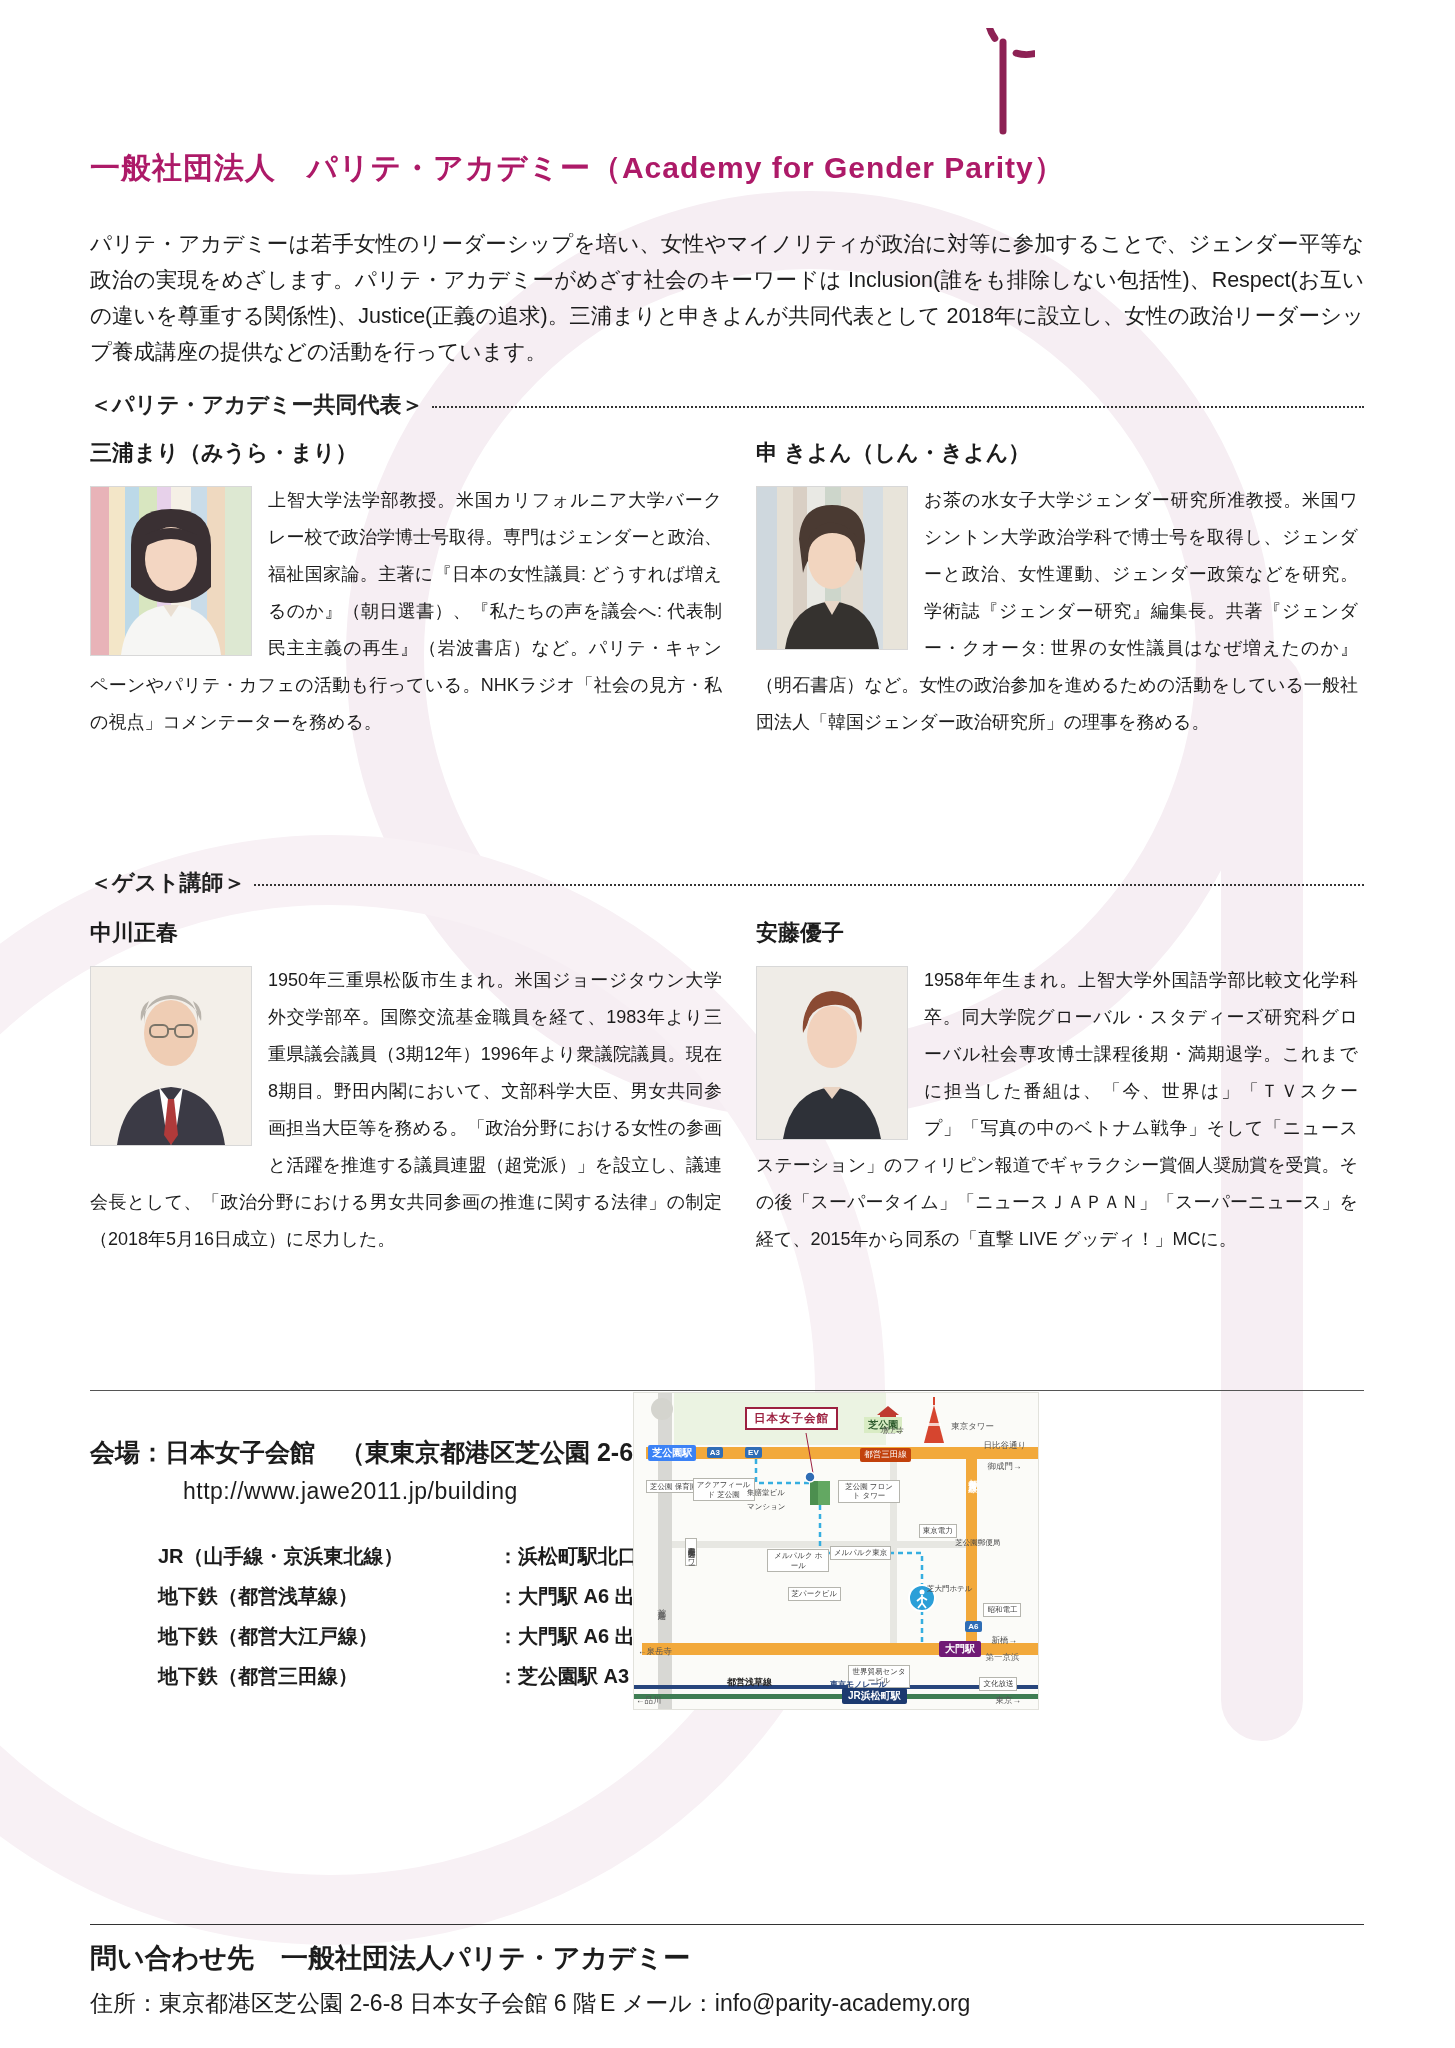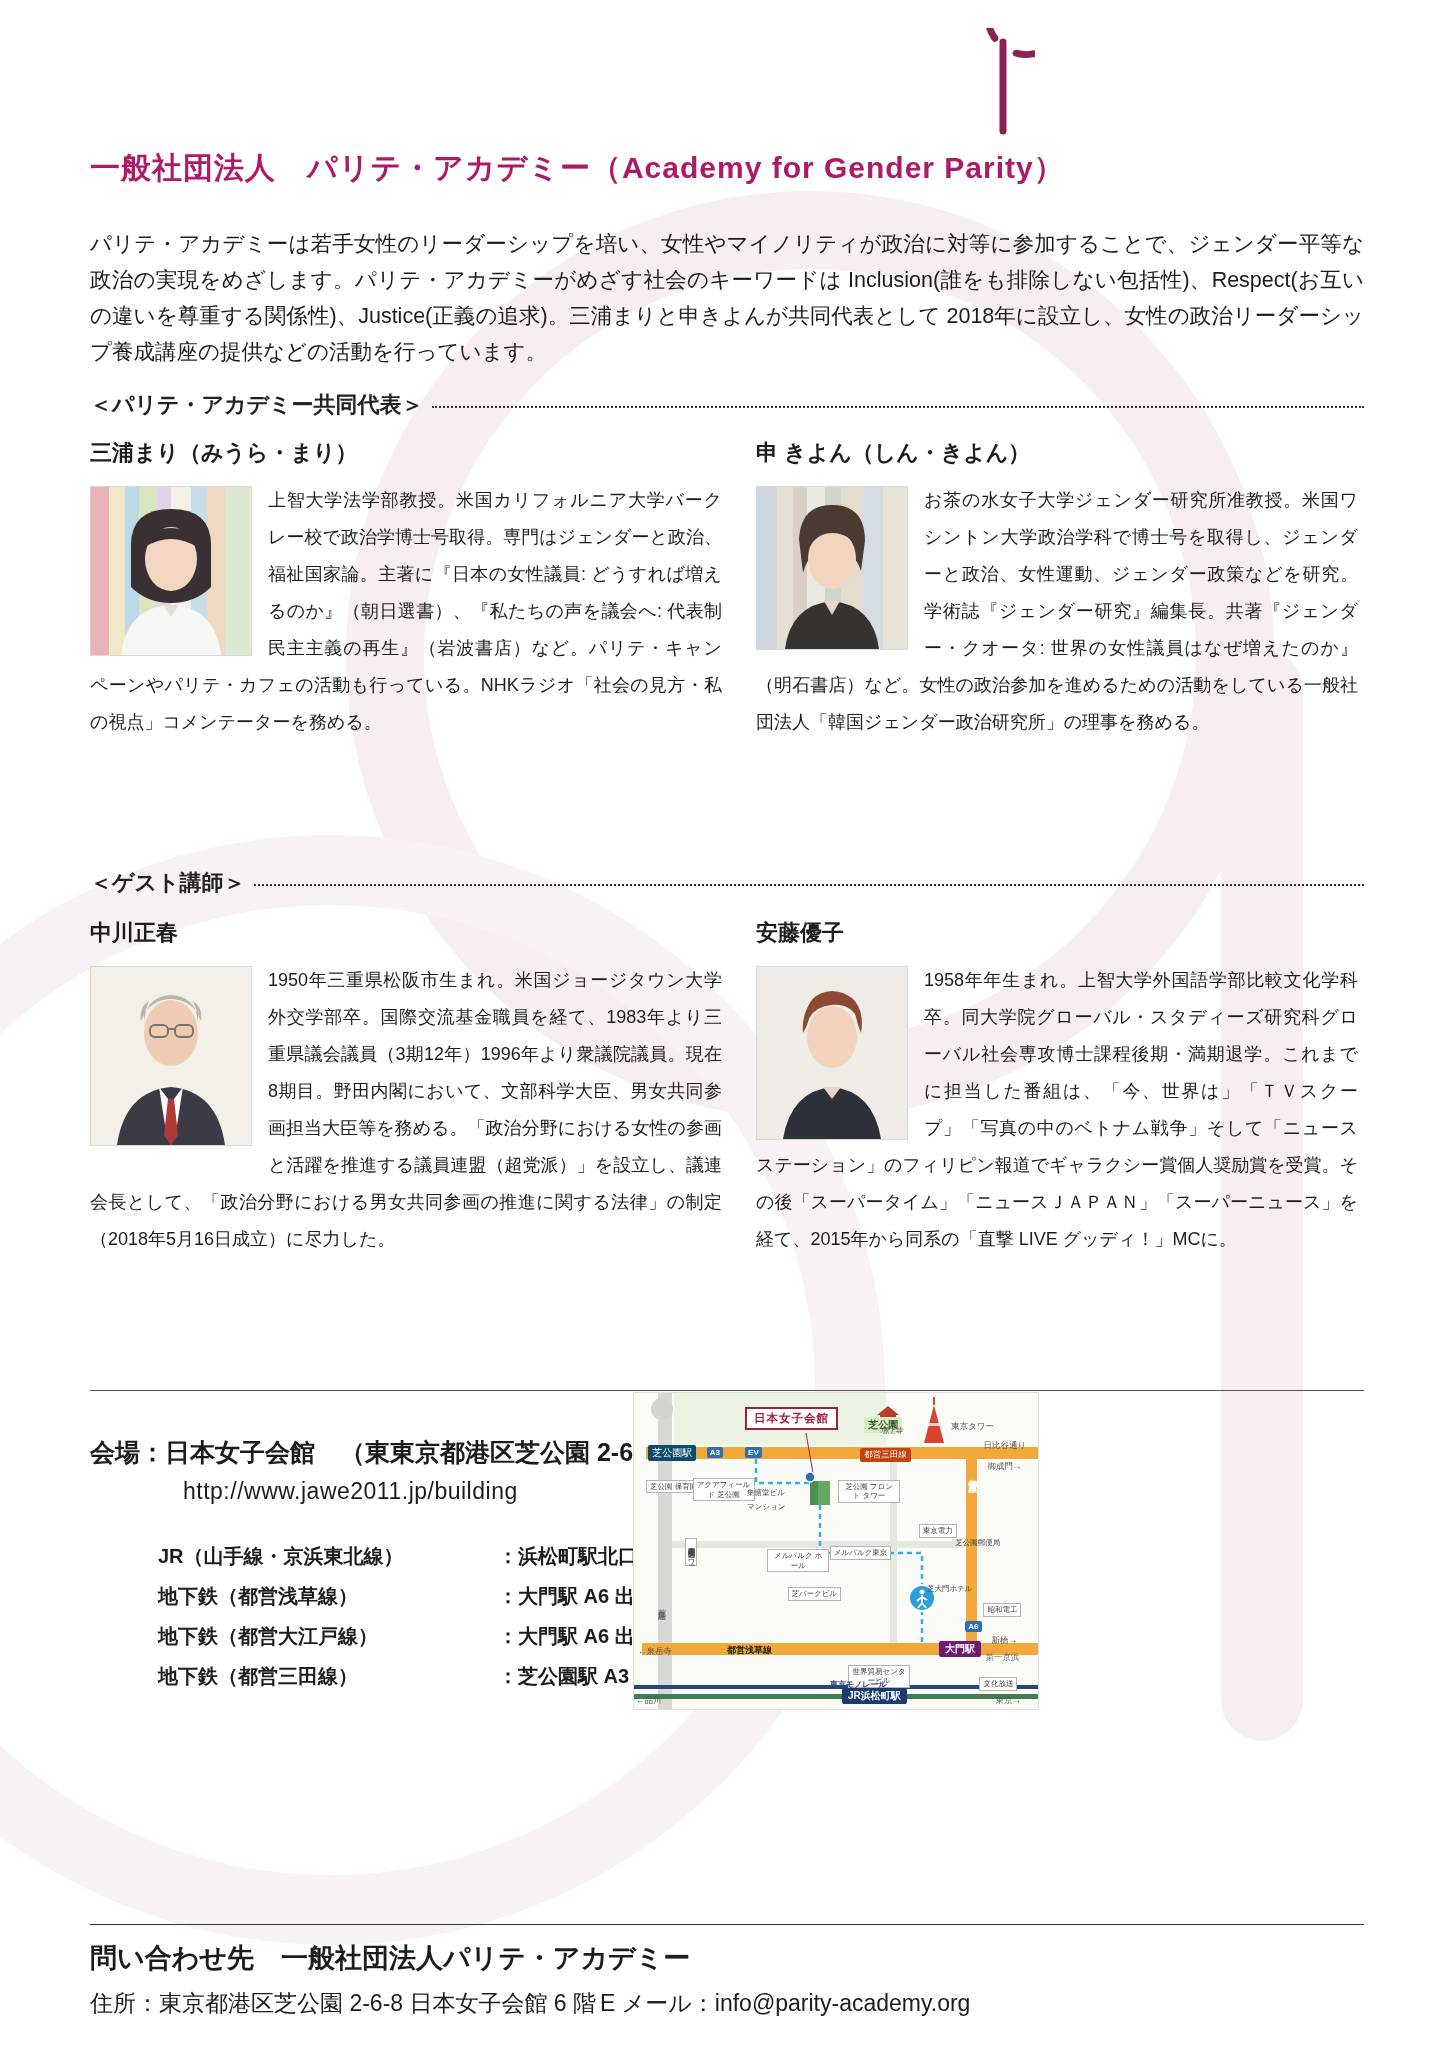--- a/index.html
+++ b/index.html
@@ -17,32 +17,32 @@
   .p-photo{float:left;margin:4px 16px 6px 0;border:1px solid #d8d8d8;}
   .hr{position:absolute;left:90px;width:1274px;border-top:1.6px solid #555;z-index:1;}
   .venue-line{position:absolute;left:90px;top:1436px;font-size:25px;font-weight:600;z-index:1;}
   .venue-url{position:absolute;left:183px;top:1478px;font-size:23px;letter-spacing:.5px;z-index:1;color:#1c1c1c;text-decoration:none;}
   .access{position:absolute;left:158px;top:1536px;z-index:1;font-size:20px;font-weight:600;}
   .access .row{display:grid;grid-template-columns:340px auto;height:40px;align-items:center;}
   
   .map{position:absolute;left:633px;top:1392px;width:404px;height:316px;background:#fbfbf8;border:1px solid #e2e2dc;z-index:2;}
   .map svg.base{position:absolute;left:0;top:0;}
   .m-label{position:absolute;white-space:nowrap;z-index:3;}
-  .k-station-blue{background:#0c4a6e;color:#fff;font-weight:normal;font-size:10px;padding:1px 4px;border-radius:2px;}
+  .k-station-blue{background:#3b82f6;color:#fff;font-weight:bold;font-size:10px;padding:1px 4px;border-radius:2px;}
   .k-station-orange{background:#701a75;color:#fff;font-weight:bold;font-size:10px;padding:1px 6px;border-radius:2px;}
   .k-station-navy{background:#1c3a70;color:#fff;font-weight:bold;font-size:10px;padding:1px 6px;border-radius:2px;}
   .k-badge{background:#2f6db5;color:#fff;font-weight:bold;font-size:8px;padding:1px 3px;border-radius:2px;}
   .k-subway{background:#c2410c;color:#fff;font-size:8.5px;padding:1px 4px;border-radius:2px;}
   .k-venue{background:#fff;border:2px solid #9c2040;color:#9c2040;font-weight:bold;font-size:11.5px;padding:2px 7px;letter-spacing:1px;}
   .k-park{background:#d9ecc4;color:#2f5c2f;font-weight:bold;font-size:10px;padding:1px 4px;}
   .k-bldg{background:#fff;border:1px solid #b5b5ae;color:#444;font-size:7.5px;padding:1px 3px;text-align:center;max-width:54px;white-space:normal;line-height:1.25;}
   .k-bldg-plain{color:#444;font-size:7.5px;}
   .k-bldg-v{background:#fff;border:1px solid #b5b5ae;color:#444;font-size:7.5px;writing-mode:vertical-rl;padding:3px 1px;line-height:1.15;}
   .k-road{color:#555;font-size:8.5px;}
-  .k-road-strong{color:#222;font-size:9px;font-weight:bold;}
+  .k-road-strong{color:#222;font-size:9px;font-weight:bold;margin-top:32px;}
   .k-road-v{color:#666;font-size:8.5px;writing-mode:vertical-rl;letter-spacing:1px;}
   .k-road-v-onroad{color:#fff;font-size:8.5px;font-weight:bold;writing-mode:vertical-rl;letter-spacing:1px;}
   .k-rail{color:#27457c;font-size:8px;font-weight:bold;}
   
   .ft-contact{position:absolute;left:90px;top:1940px;font-size:27px;font-weight:700;z-index:1;}
   .ft-addr{position:absolute;left:90px;top:1988px;font-size:23px;z-index:1;}
   .ft-mail{position:absolute;left:600px;top:1988px;font-size:23px;z-index:1;}
 </style>
 </head>
 <body>

